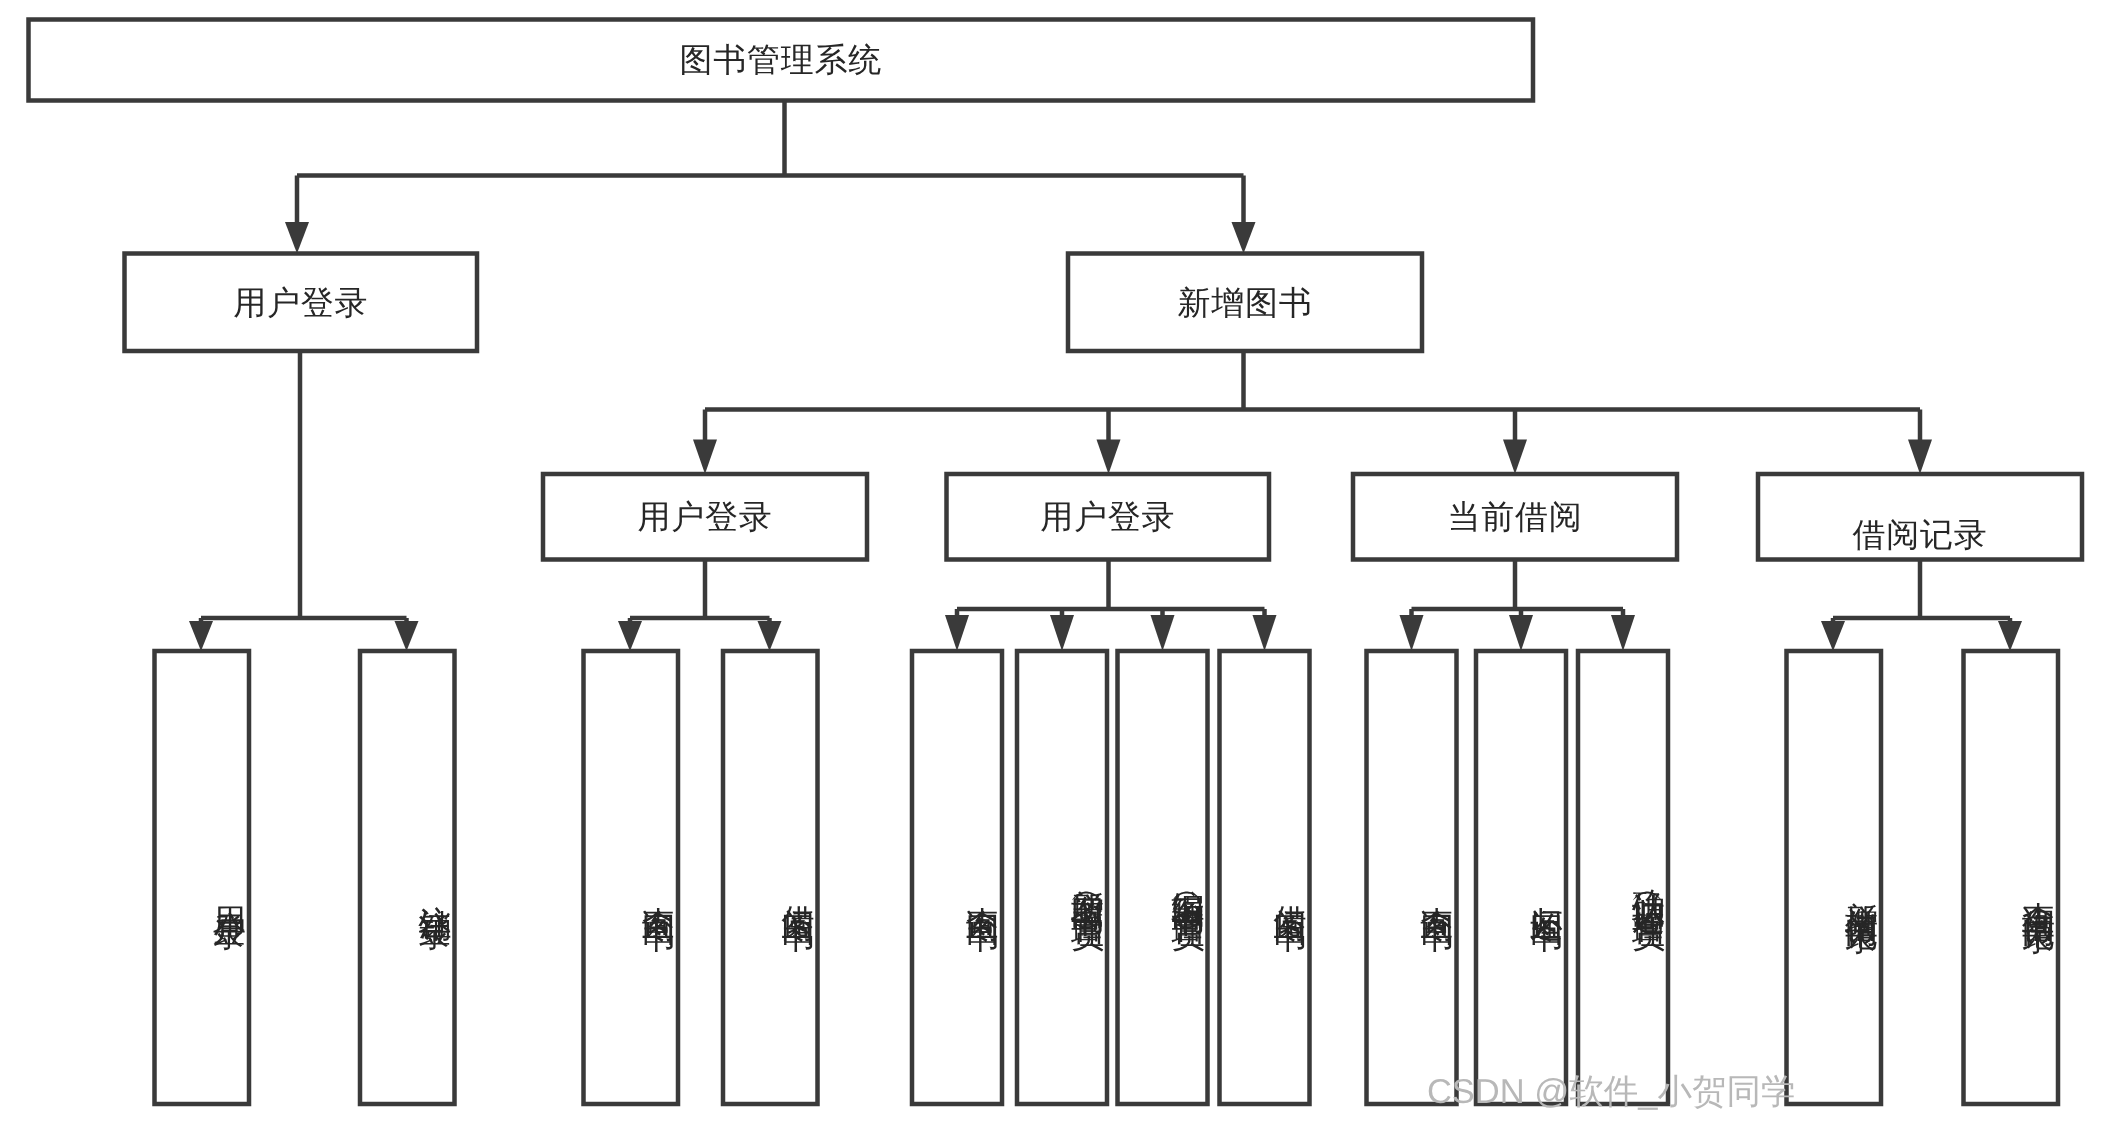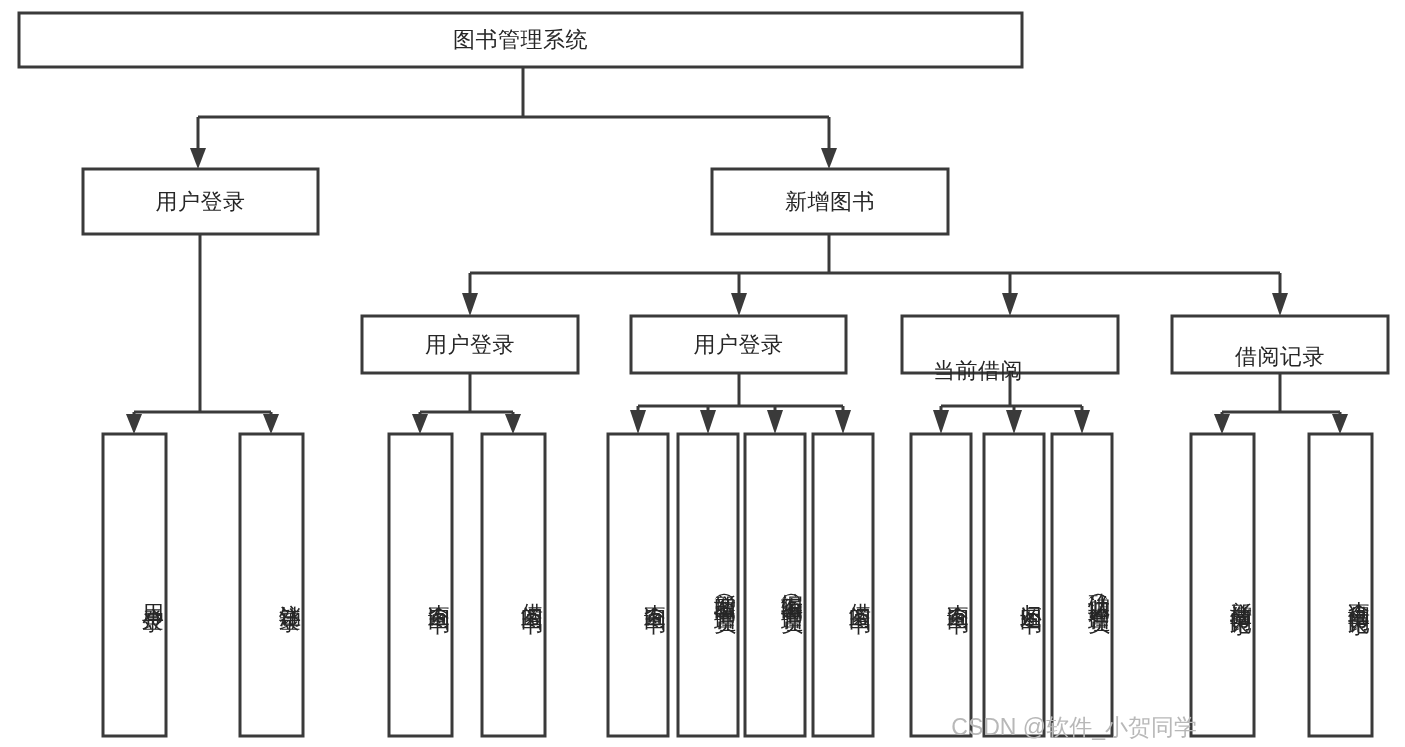--- a/index.html
+++ b/index.html
@@ -169,21 +169,21 @@
     <polygon class="arrow-head" points="1332,414 1348,414 1340,434"></polygon>
   </svg>
 
   <div class="node-label" style="left:19px;top:13px;width:1003px;height:54px;">图书管理系统</div>
 
   <div class="node-label" style="left:83px;top:169px;width:235px;height:65px;">用户登录</div>
   <div class="node-label" style="left:712px;top:169px;width:236px;height:65px;">新增图书</div>
 
   <div class="node-label" style="left:362px;top:316px;width:216px;height:57px;">用户登录</div>
   <div class="node-label" style="left:631px;top:316px;width:215px;height:57px;">用户登录</div>
-  <div class="node-label" style="left:870px;top:316px;width:216px;height:57px;margin-top:26px;">当前借阅</div>
+  <div class="node-label" style="left:902px;top:316px;width:216px;height:57px;">当前借阅</div>
   <div class="node-label" style="left:1172px;top:328px;width:216px;height:57px;">借阅记录</div>
 
   <div class="node-label vertical" style="left:103px;top:434px;width:63px;height:302px;">用户登录</div>
   <div class="node-label vertical" style="left:240px;top:434px;width:63px;height:302px;">注销登录</div>
 
   <div class="node-label vertical" style="left:389px;top:434px;width:63px;height:302px;">查询图书</div>
   <div class="node-label vertical" style="left:482px;top:434px;width:63px;height:302px;">借阅图书</div>
 
   <div class="node-label vertical" style="left:608px;top:434px;width:60px;height:302px;">查询图书</div>
   <div class="node-label vertical" style="left:678px;top:434px;width:60px;height:302px;padding-top:6px;">新增图书（管理员）</div>

